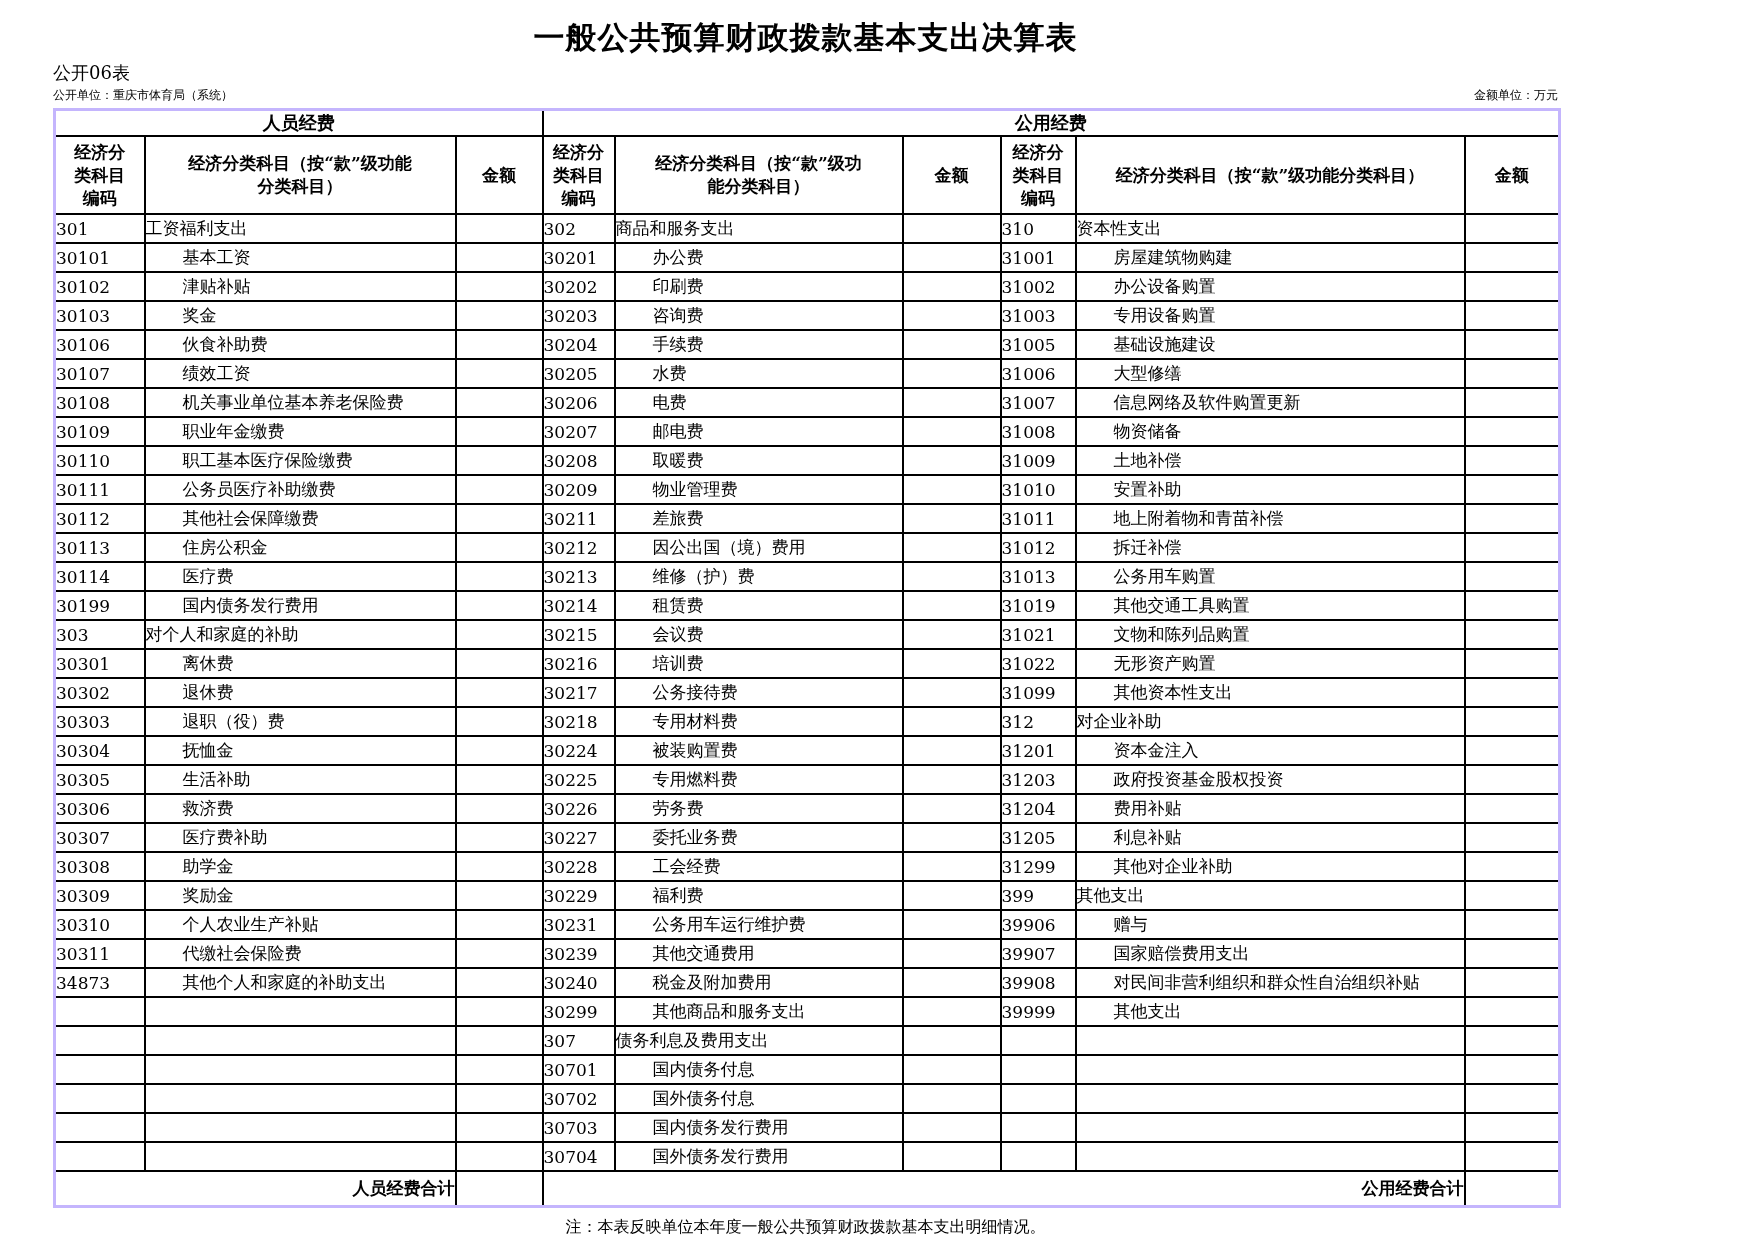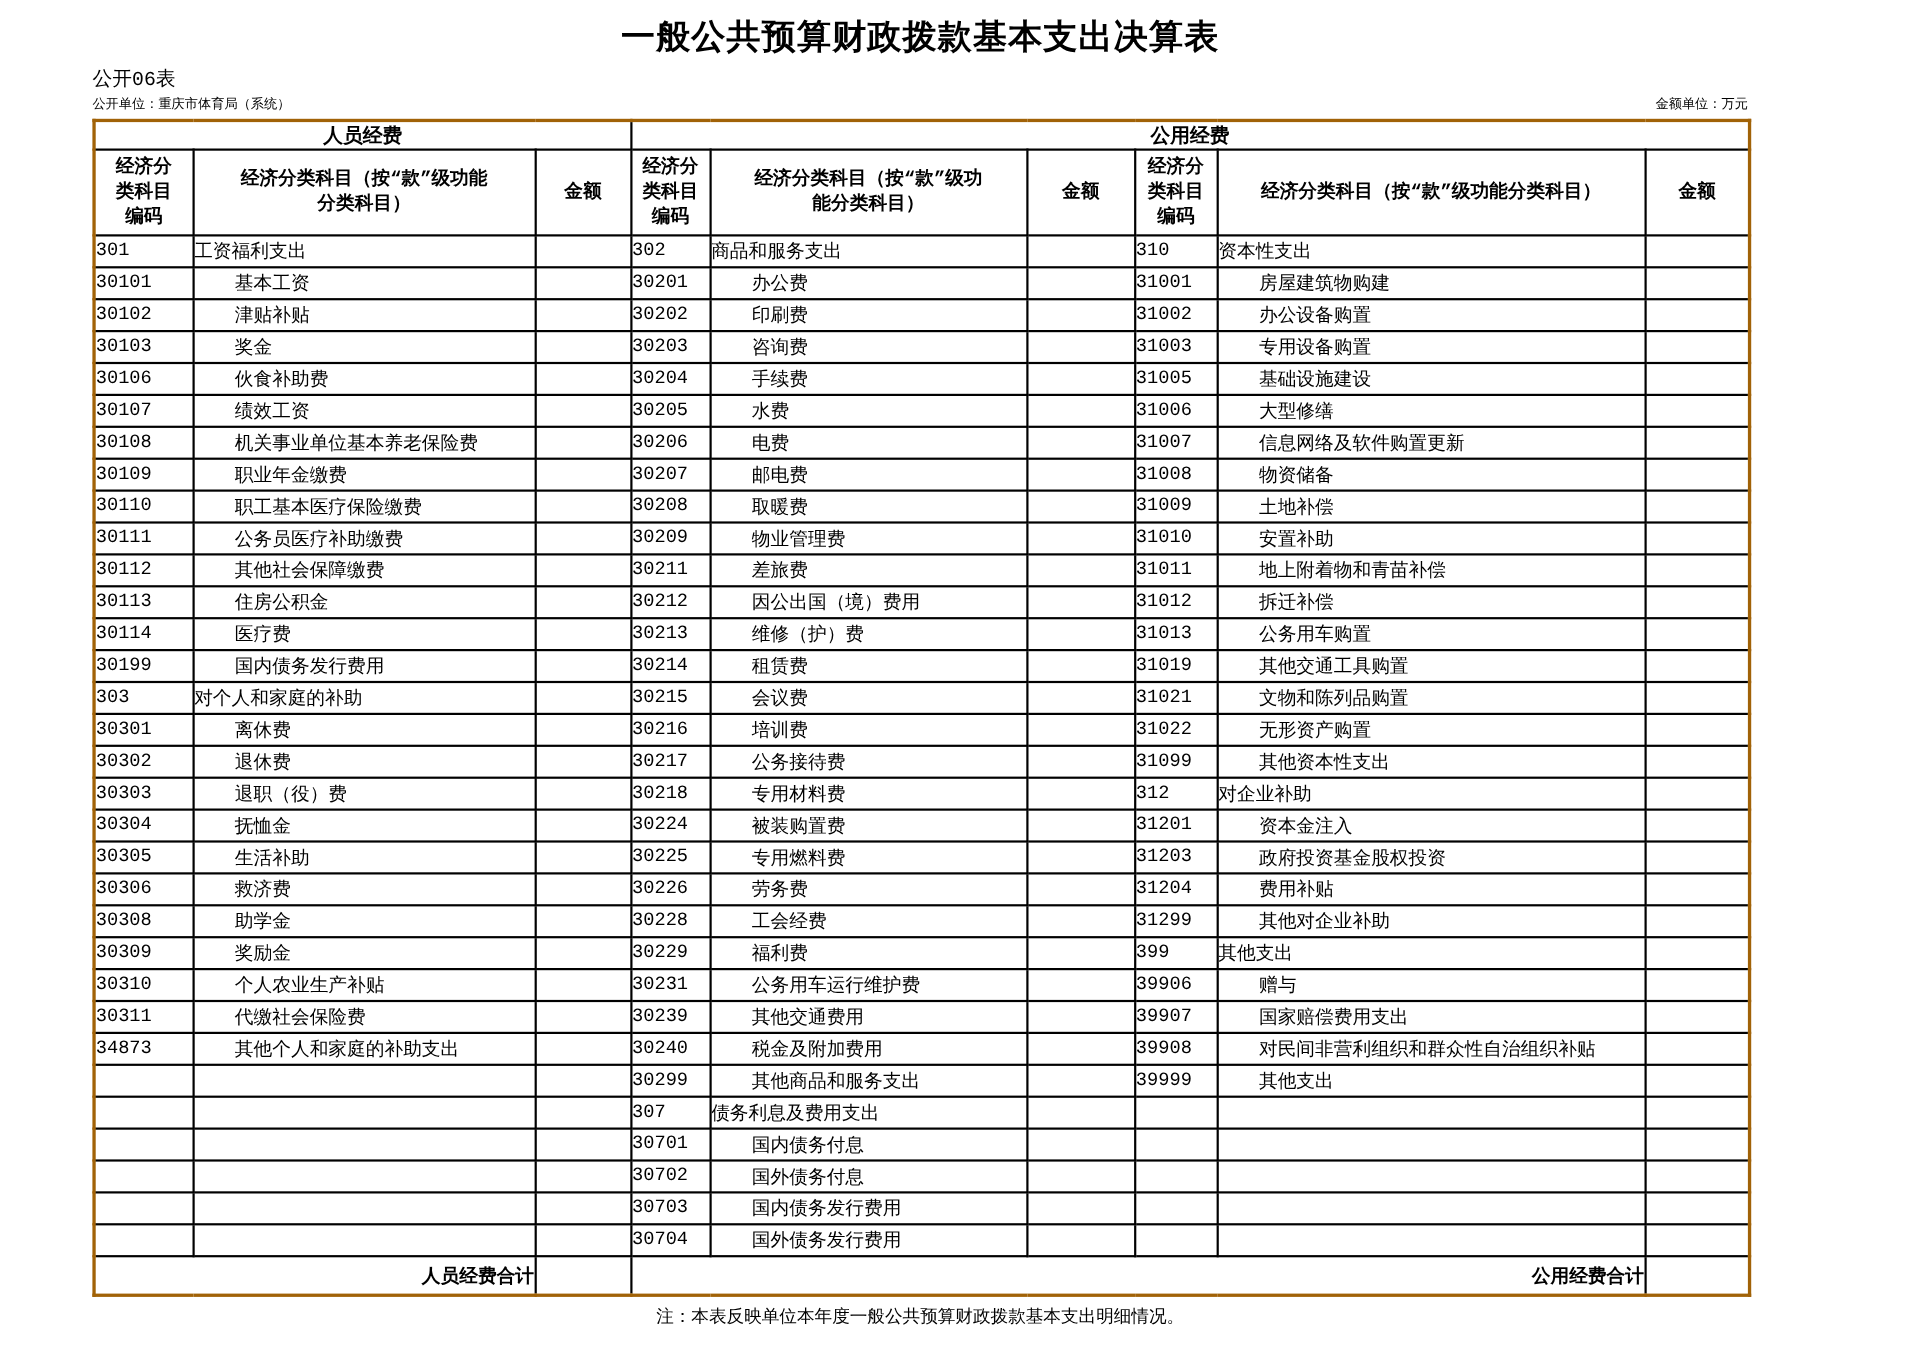--- a/index.html
+++ b/index.html
@@ -9,23 +9,22 @@
     color: #000000;
     font-family: "DejaVu Serif", "Liberation Serif", serif;
   }
   body {
     width: 1754px;
     height: 1240px;
     overflow: hidden;
   }
   .sheet {
     width: 1505px;
-    margin-left: 84px;
+    margin-left: 53px;
     padding-top: 18px;
-    font-family: Liberation Mono, monospace;
   }
   .title {
     text-align: center;
     font-size: 31px;
     font-weight: bold;
     line-height: 38px;
     letter-spacing: 1px;
     margin-bottom: 6px;
   }
   .meta-right {
@@ -38,21 +37,21 @@
     display: flex;
     justify-content: space-between;
     font-size: 12px;
     line-height: 22px;
     margin-bottom: 2px;
   }
   table.budget {
     border-collapse: collapse;
     table-layout: fixed;
     width: 1505px;
-    border: 3px solid #a16207;
+    border: 3px solid #c4b5fd;
   }
   table.budget th, table.budget td {
     border: 2px solid #000;
     overflow: hidden;
     white-space: nowrap;
     font-size: 17px;
     padding: 0;
   }
   tr.section-row th {
     height: 24px;
@@ -364,20 +363,31 @@
           <td class="subject sub">救济费</td>
           <td class="amount"></td>
           <td class="code">30226</td>
           <td class="subject sub">劳务费</td>
           <td class="amount"></td>
           <td class="code">31204</td>
           <td class="subject sub">费用补贴</td>
           <td class="amount"></td>
         </tr>
         <tr>
+          <td class="code">30307</td>
+          <td class="subject sub">医疗费补助</td>
+          <td class="amount"></td>
+          <td class="code">30227</td>
+          <td class="subject sub">委托业务费</td>
+          <td class="amount"></td>
+          <td class="code">31205</td>
+          <td class="subject sub">利息补贴</td>
+          <td class="amount"></td>
+        </tr>
+        <tr>
           <td class="code">30308</td>
           <td class="subject sub">助学金</td>
           <td class="amount"></td>
           <td class="code">30228</td>
           <td class="subject sub">工会经费</td>
           <td class="amount"></td>
           <td class="code">31299</td>
           <td class="subject sub">其他对企业补助</td>
           <td class="amount"></td>
         </tr>

